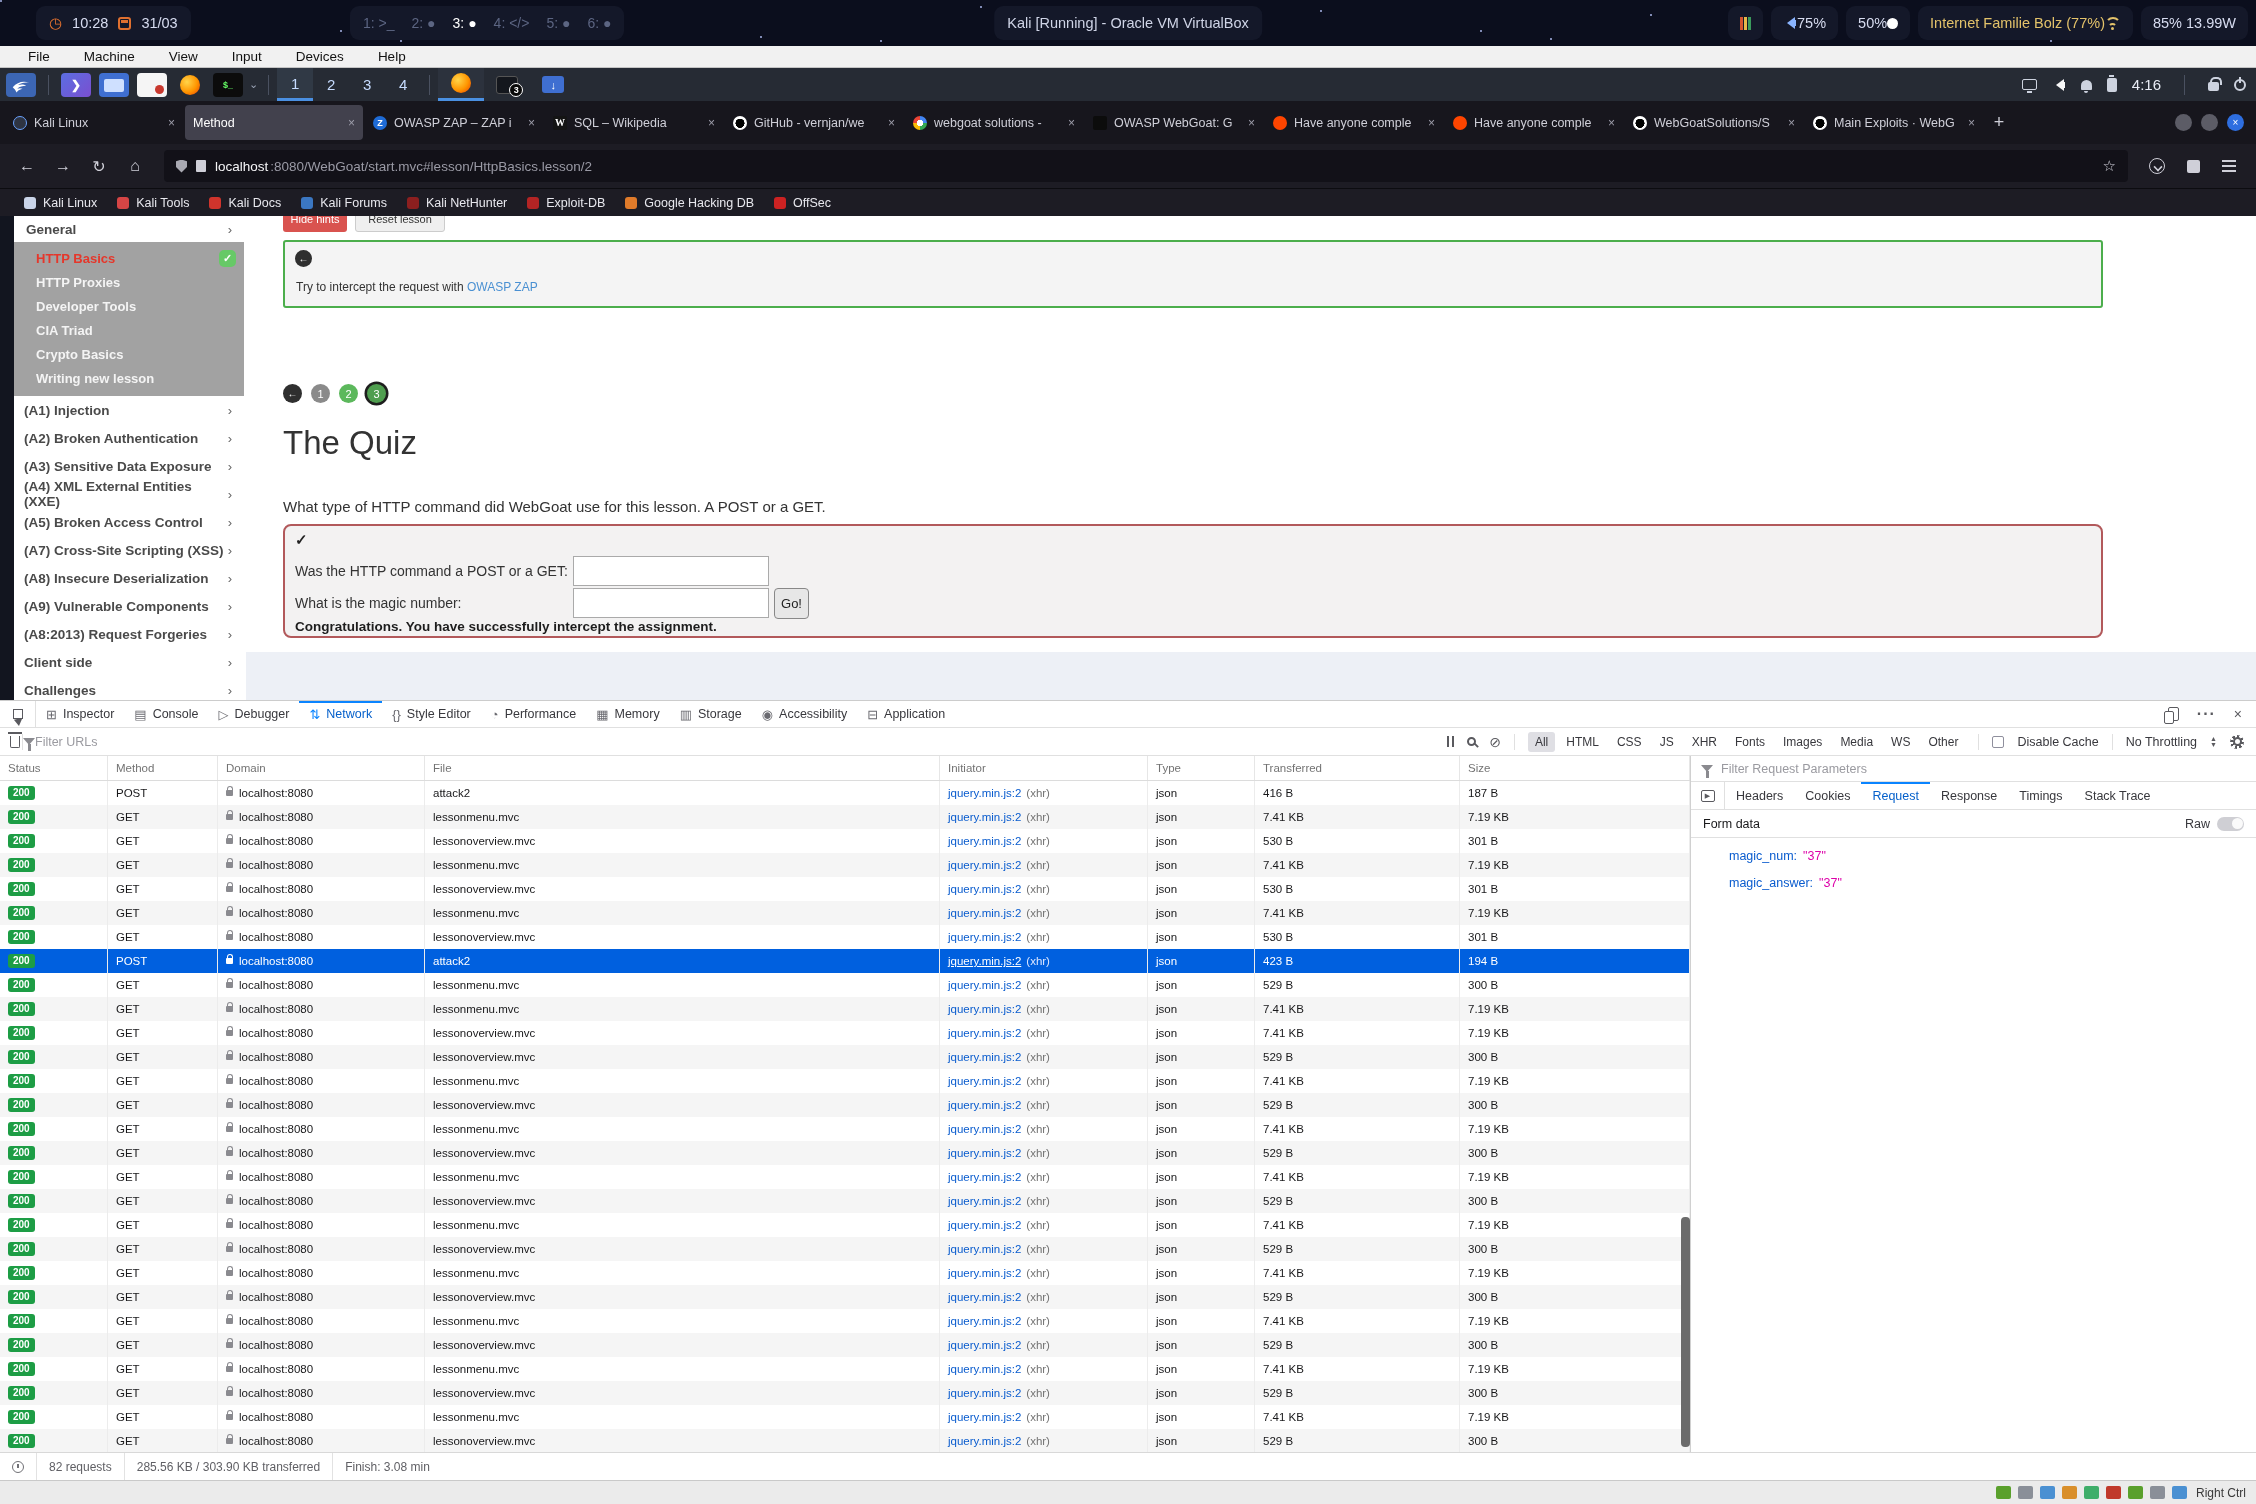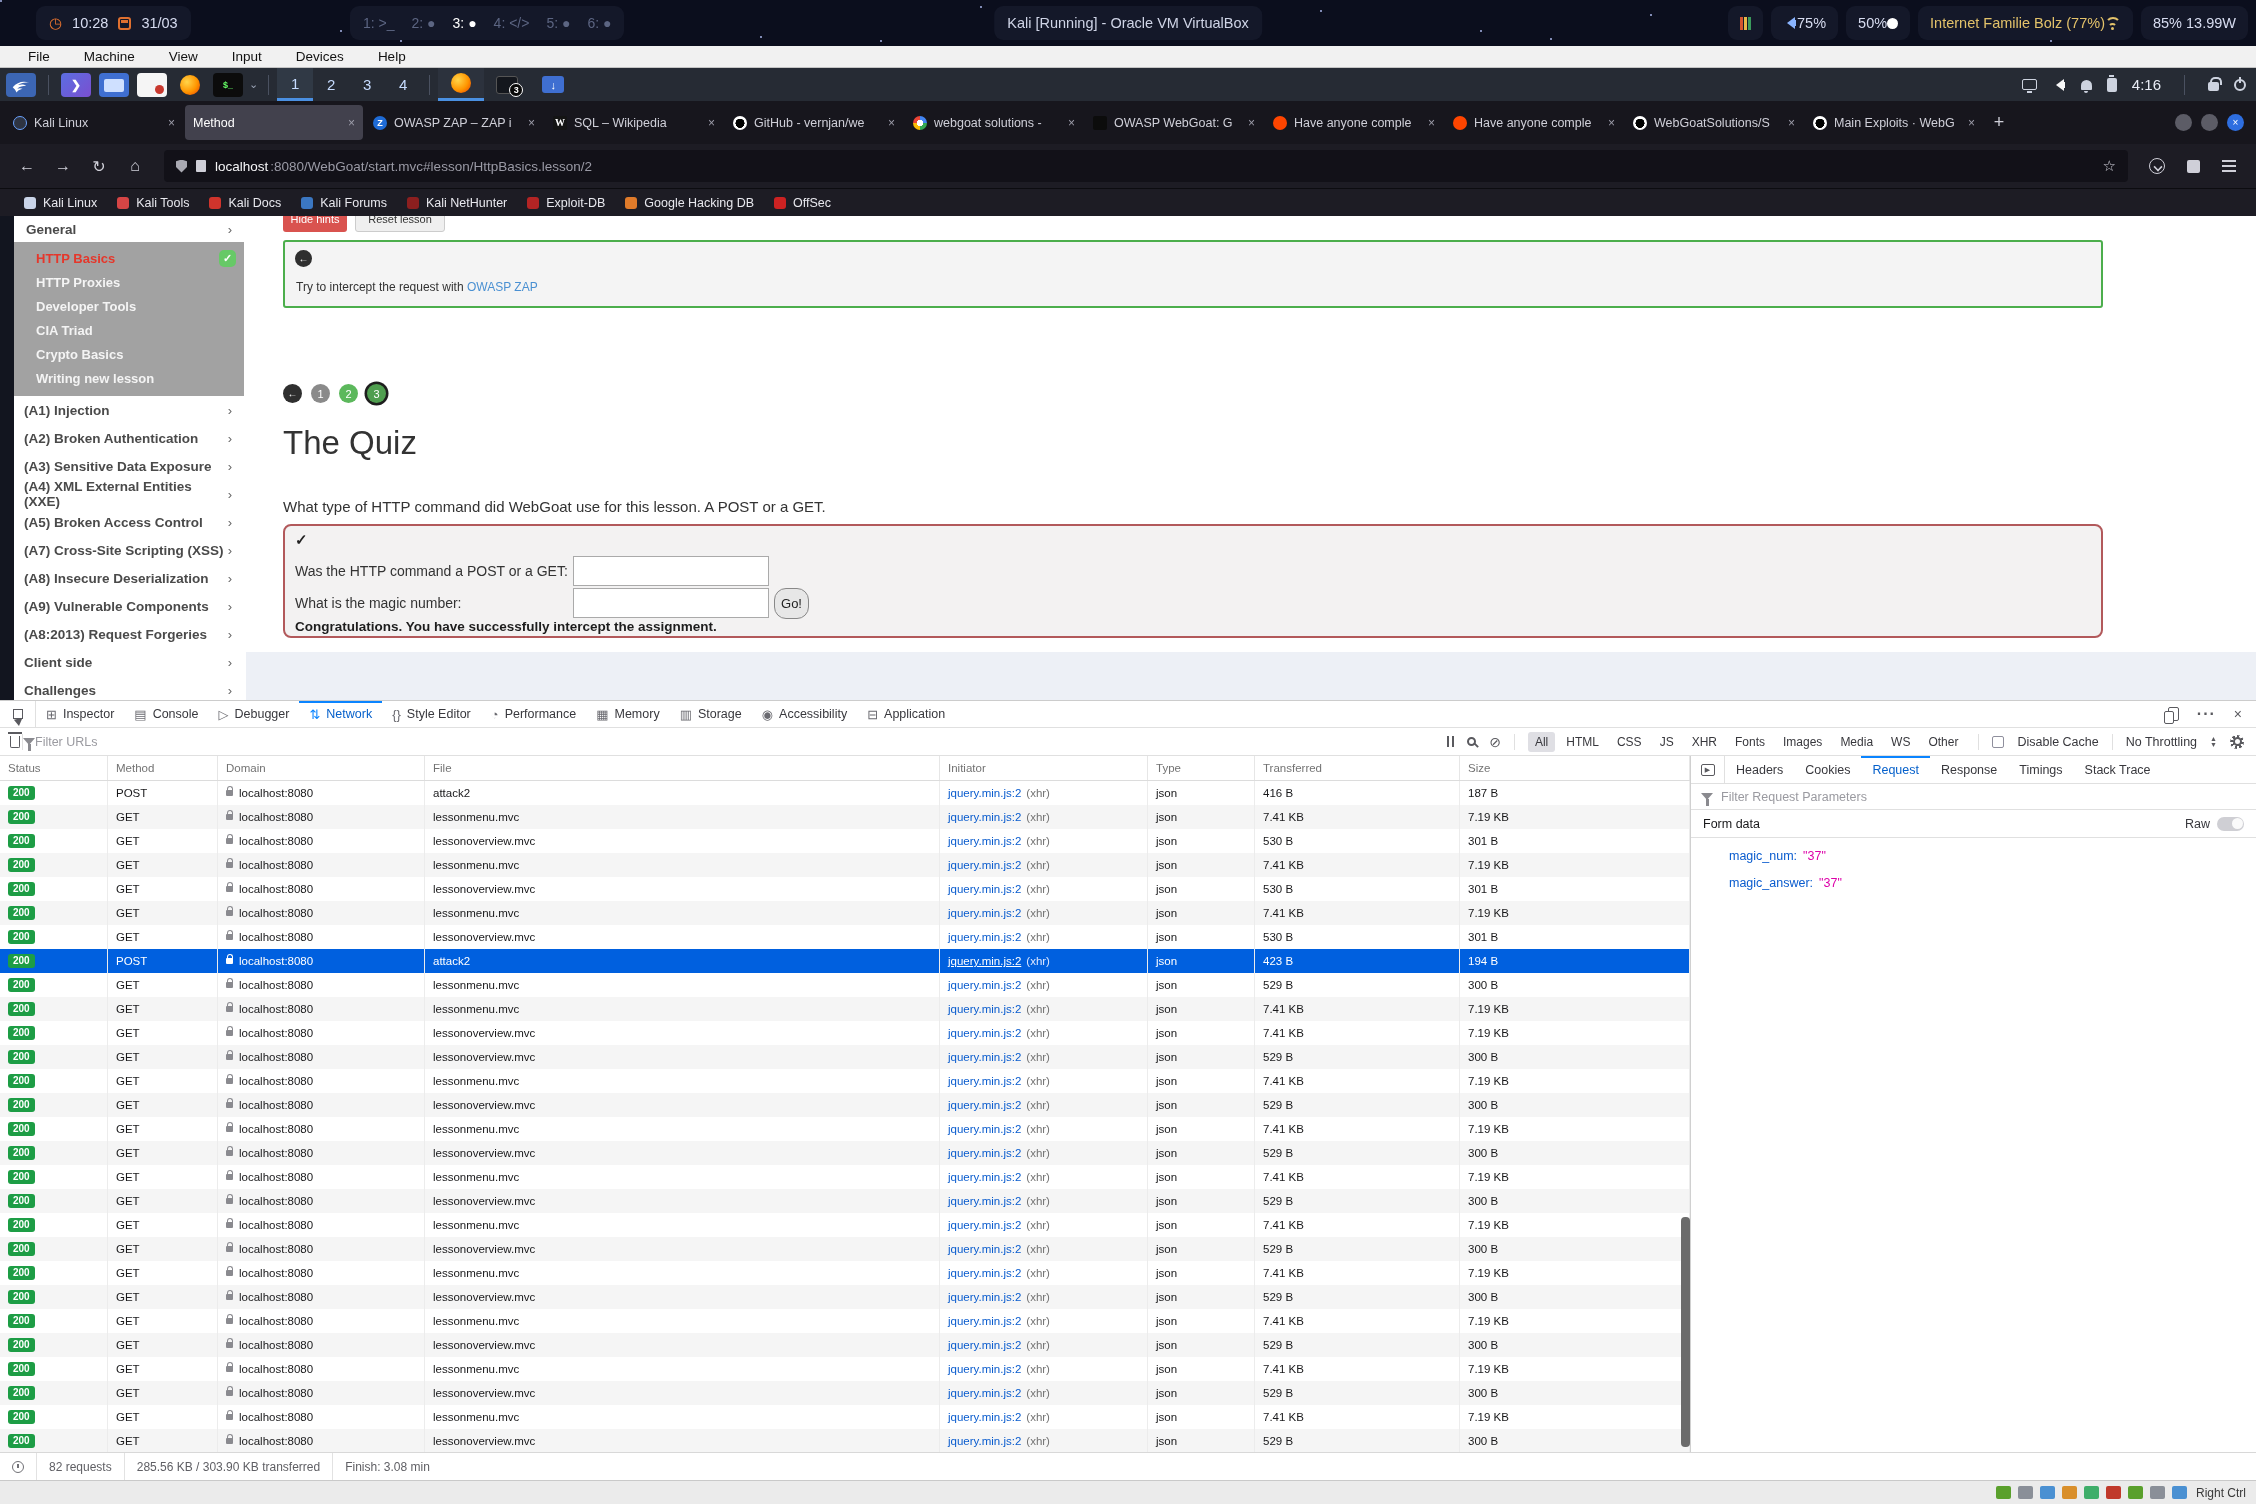--- a/index.html
+++ b/index.html
@@ -120,21 +120,21 @@
 .pgback{width:19px;height:19px;border-radius:50%;background:#2f2f2f;color:#fff;font-size:10px;display:flex;align-items:center;justify-content:center}
 .pg{width:19px;height:19px;border-radius:50%;background:#8a8a8a;color:#fff;font-size:11px;display:flex;align-items:center;justify-content:center}
 .pg.done{background:#5cb85c}
 .pg.cur{background:#4f9e4f;box-shadow:0 0 0 2.5px #1e1e1e}
 #quiz-title{position:absolute;left:0;top:208px;font-size:33px;font-weight:400;color:#333}
 #quiz-q{position:absolute;left:0;top:282px;font-size:15px;color:#333}
 #quiz-box{position:absolute;left:0;top:308px;width:1820px;height:114px;border:2px solid #b2595b;border-radius:8px;background:#f3f2f2}
 #quiz-check{position:absolute;left:10px;top:5px;font-size:15px;font-weight:bold;color:#222}
 .qlabel{position:absolute;left:10px;font-size:14px;color:#333}
 .qinput{position:absolute;left:288px;width:196px;height:30px;border:1px solid #aaa;background:#fff;font-size:14px;padding:0 6px;font-family:"Liberation Sans",sans-serif}
-#quiz-go{position:absolute;left:489px;top:62px;width:35px;height:31px;background:#e7e7e7;border:1px solid #888;border-radius:12px;font-size:13px;color:#222;display:flex;align-items:center;justify-content:center}
+#quiz-go{position:absolute;left:489px;top:62px;width:35px;height:31px;background:#e7e7e7;border:1px solid #888;border-radius:4px;font-size:13px;color:#222;display:flex;align-items:center;justify-content:center}
 #quiz-success{position:absolute;left:10px;top:93px;font-size:13.5px;font-weight:bold;color:#1d1d1d}
 #wg-strip{position:absolute;left:246px;top:436px;right:0;height:48px;background:#edf0f6}
 
 #devtools{position:absolute;left:0;top:700px;width:2256px;height:780px;background:#fff;border-top:1px solid #ccc;color:#18181a}
 #dt-row1{position:absolute;left:0;top:0;width:100%;height:27px;display:flex;align-items:center;border-bottom:1px solid #e0e0e0;background:#fff}
 #dt-pick{width:36px;height:100%;display:flex;align-items:center;justify-content:center;border-right:1px solid #e0e0e0}
 .pickbox{width:10px;height:10px;border:1.5px solid #5a5a5f;position:relative}
 .pickbox::after{content:"";position:absolute;right:-5px;bottom:-5px;border:4px solid transparent;border-left:8px solid #5a5a5f;transform:rotate(-40deg)}
 .dt-tab{display:flex;align-items:center;gap:6px;padding:0 10px;height:100%;font-size:12.5px;color:#38383d}
 .dt-tab .ti{font-size:13px;color:#6a6a70}
@@ -1407,36 +1407,36 @@
               <span>529 B</span>
             </div>
             <div class="ncell col7">
               <span>300 B</span>
             </div>
           </div>
         </div>
       <div id="net-thumb"></div>
     </div>
     <div id="net-detail">
+      <div id="pd-filter">
+        <span class="funnel"></span>
+        <input class="dt-filter-input" style="width: 230px;" placeholder="Filter Request Parameters">
+      </div>
       <div id="pd-tabs">
         <span id="pd-expand">
             <span class="pdxbox">▶</span>
           </span>
         <span id="pd-tablist" style="display:flex;height:100%">
             <span class="pane-tab">Headers</span>
             <span class="pane-tab">Cookies</span>
             <span class="pane-tab active">Request</span>
             <span class="pane-tab">Response</span>
             <span class="pane-tab">Timings</span>
             <span class="pane-tab">Stack Trace</span>
           </span>
-      </div>
-      <div id="pd-filter">
-        <span class="funnel"></span>
-        <input class="dt-filter-input" style="width: 230px;" placeholder="Filter Request Parameters">
       </div>
       <div id="pd-formrow">
         <span>Form data</span>
         <span id="pd-raw">
           <span>Raw</span>
           <span class="tog"></span>
         </span>
       </div>
       <div id="pd-params" style="padding-top:4px">
           <div class="param">

